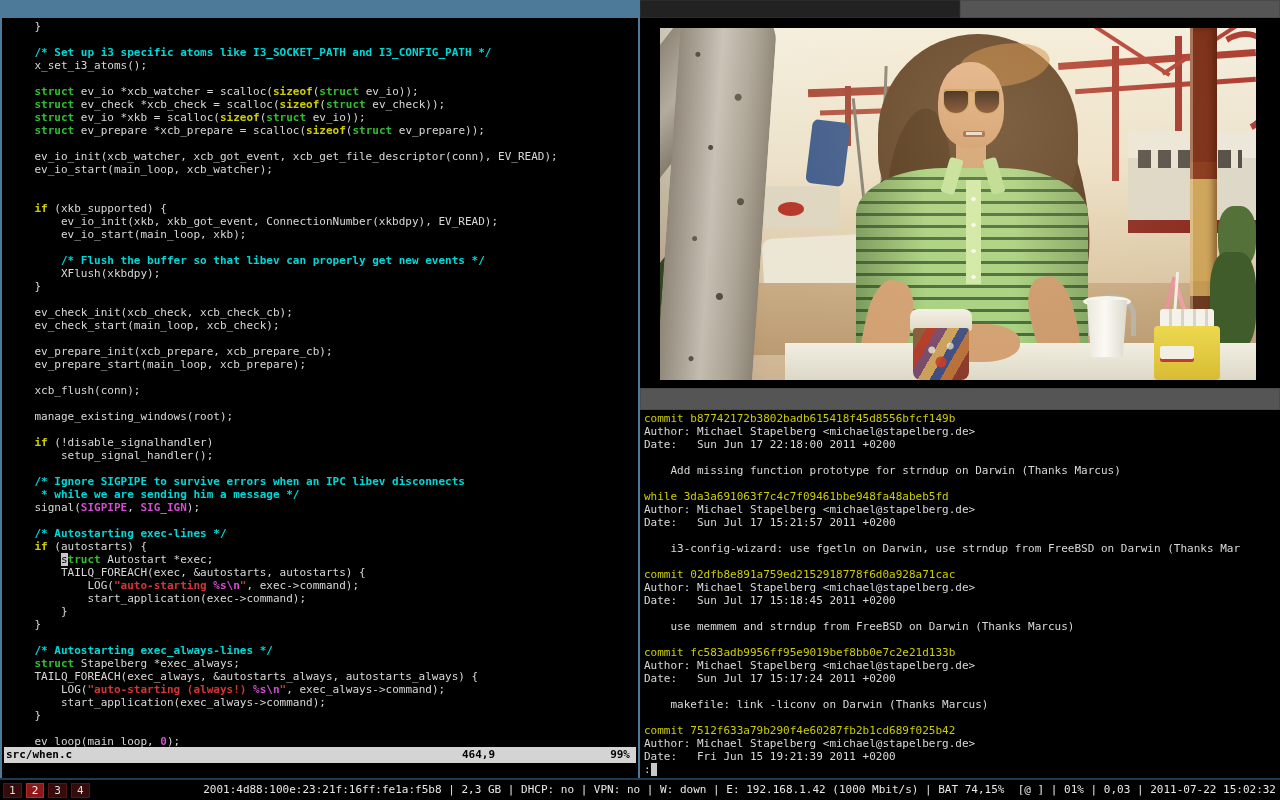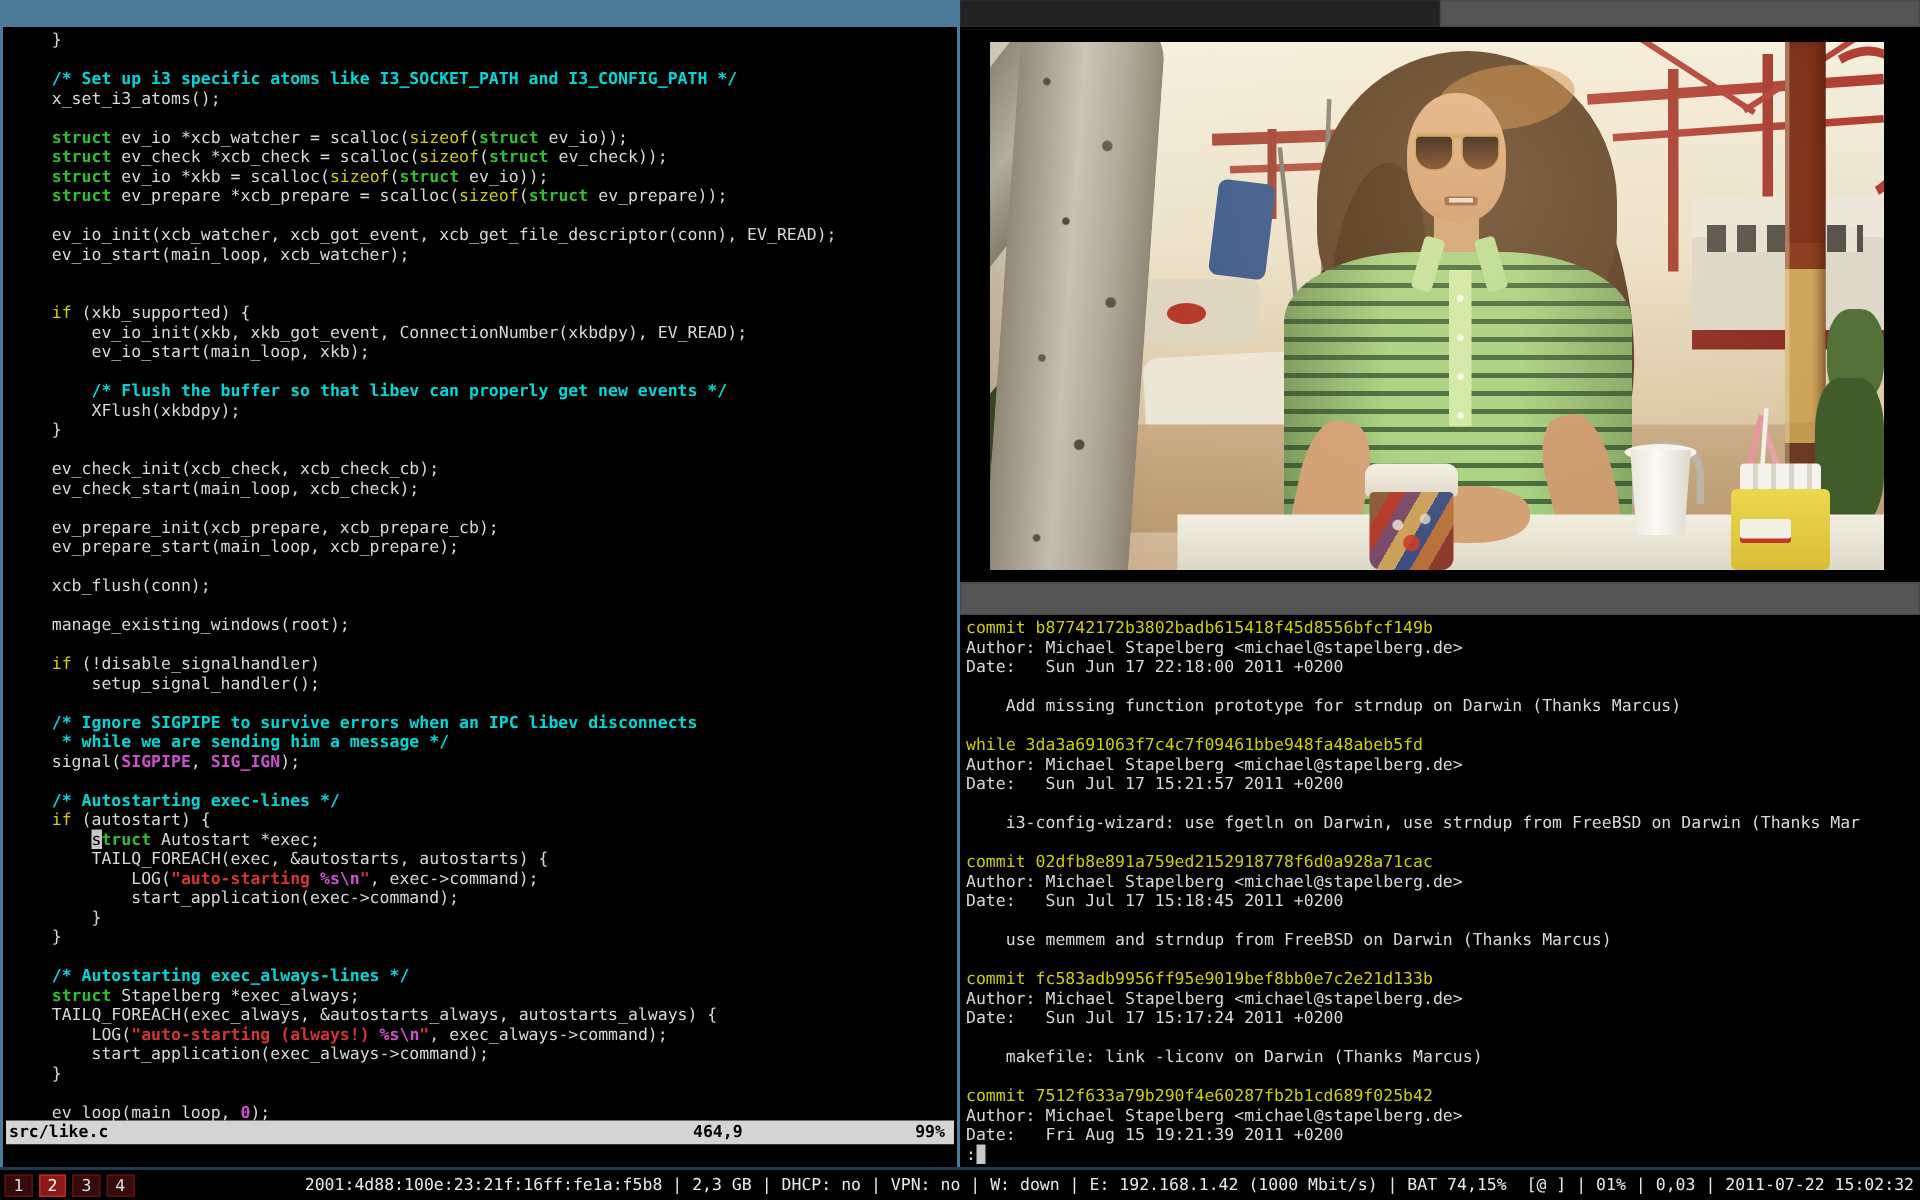--- a/index.html
+++ b/index.html
@@ -16,21 +16,21 @@
   
   .left-col{position:absolute;left:0;top:0;width:640px;height:780px;background:#000;
             border-left:2px solid var(--border_focused);border-right:2px solid var(--border_focused);
             box-sizing:border-box;}
   .vim-code{position:absolute;left:6px;top:20px;right:2px;}
   .line{height:13px;line-height:13px;font-size:11px;white-space:pre;color:var(--vim_text);}
   .line span{white-space:pre;}
   .t{color:var(--vim_text);}
   .c{color:var(--vim_comment);font-weight:bold;}
   .k{color:var(--vim_type);font-weight:bold;}
-  .s{color:var(--vim_statement);font-weight:normal;}
+  .s{color:var(--vim_statement);font-weight:bold;}
   .m{color:var(--vim_constant);font-weight:bold;}
   .r{color:var(--vim_string);font-weight:bold;}
   .y{color:var(--git_commit_yellow);text-align:center;}
   .cur{background:#c8c8c8;color:#000;}
   .statusline{position:absolute;left:2px;right:2px;top:747px;height:16px;background:var(--statusline_bg);
               color:#000;font-weight:bold;font-size:11px;line-height:16px;padding:0 2px;box-sizing:border-box;}
   .statusline .pos{position:absolute;left:458px;}
   .statusline .pct{position:absolute;right:6px;}
   .cmdline{position:absolute;left:2px;right:2px;top:763px;height:15px;background:#000;}
 
@@ -194,39 +194,39 @@
         <div class="line"><span class="t">    manage_existing_windows(root);</span></div>
         <div class="line">&nbsp;</div>
         <div class="line"><span class="t">    </span><span class="s">if</span><span class="t"> (!disable_signalhandler)</span></div>
         <div class="line"><span class="t">        setup_signal_handler();</span></div>
         <div class="line">&nbsp;</div>
         <div class="line"><span class="c">    /* Ignore SIGPIPE to survive errors when an IPC libev disconnects</span></div>
         <div class="line"><span class="c">     * while we are sending him a message */</span></div>
         <div class="line"><span class="t">    signal(</span><span class="m">SIGPIPE</span><span class="t">, </span><span class="m">SIG_IGN</span><span class="t">);</span></div>
         <div class="line">&nbsp;</div>
         <div class="line"><span class="c">    /* Autostarting exec-lines */</span></div>
-        <div class="line"><span class="t">    </span><span class="s">if</span><span class="t"> (autostart) {</span></div>
+        <div class="line"><span class="t">    </span><span class="s">if</span><span class="t"> (autostarts) {</span></div>
         <div class="line"><span class="t">        </span><span class="cur">s</span><span class="k">truct</span><span class="t"> Autostart *exec;</span></div>
         <div class="line"><span class="t">        TAILQ_FOREACH(exec, &amp;autostarts, autostarts) {</span></div>
         <div class="line"><span class="t">            LOG(</span><span class="r">"auto-starting </span><span class="m">%s\n</span><span class="r">"</span><span class="t">, exec-&gt;command);</span></div>
         <div class="line"><span class="t">            start_application(exec-&gt;command);</span></div>
         <div class="line"><span class="t">        }</span></div>
         <div class="line"><span class="t">    }</span></div>
         <div class="line">&nbsp;</div>
         <div class="line"><span class="c">    /* Autostarting exec_always-lines */</span></div>
         <div class="line"><span class="t">    </span><span class="k">struct</span><span class="t"> Stapelberg *exec_always;</span></div>
         <div class="line"><span class="t">    TAILQ_FOREACH(exec_always, &amp;autostarts_always, autostarts_always) {</span></div>
         <div class="line"><span class="t">        LOG(</span><span class="r">"auto-starting (always!) </span><span class="m">%s\n</span><span class="r">"</span><span class="t">, exec_always-&gt;command);</span></div>
         <div class="line"><span class="t">        start_application(exec_always-&gt;command);</span></div>
         <div class="line"><span class="t">    }</span></div>
         <div class="line">&nbsp;</div>
         <div class="line"><span class="t">    ev_loop(main_loop, </span><span class="m">0</span><span class="t">);</span></div>
       </div>
     <div class="statusline">
-      <span>src/like.c</span>
+      <span>src/when.c</span>
       <span class="pos">464,9</span>
       <span class="pct">99%</span>
     </div>
     <div class="cmdline"></div>
   </div>
 
   <div class="right-col">
     <div class="titlebar tb-unfocused tab1">
       
     </div>
@@ -328,21 +328,21 @@
         <div class="line"><span class="t">    use memmem and strndup from FreeBSD on Darwin (Thanks Marcus)</span></div>
         <div class="line">&nbsp;</div>
         <div class="line"><span class="y">commit fc583adb9956ff95e9019bef8bb0e7c2e21d133b</span></div>
         <div class="line"><span class="t">Author: Michael Stapelberg &lt;michael@stapelberg.de&gt;</span></div>
         <div class="line"><span class="t">Date:   Sun Jul 17 15:17:24 2011 +0200</span></div>
         <div class="line">&nbsp;</div>
         <div class="line"><span class="t">    makefile: link -liconv on Darwin (Thanks Marcus)</span></div>
         <div class="line">&nbsp;</div>
         <div class="line"><span class="y">commit 7512f633a79b290f4e60287fb2b1cd689f025b42</span></div>
         <div class="line"><span class="t">Author: Michael Stapelberg &lt;michael@stapelberg.de&gt;</span></div>
-        <div class="line"><span class="t">Date:   Fri Aug 15 19:21:39 2011 +0200</span></div>
+        <div class="line"><span class="t">Date:   Fri Jun 15 19:21:39 2011 +0200</span></div>
         <div class="line"><span class="t">:</span><span class="cur"> </span></div>
       </div>
   </div>
 
   <div class="bottom-strip"></div>
 
   <div class="i3bar">
     <div class="workspaces" id="workspaces">
         <span class="ws">1</span>
         <span class="ws focused">2</span>

